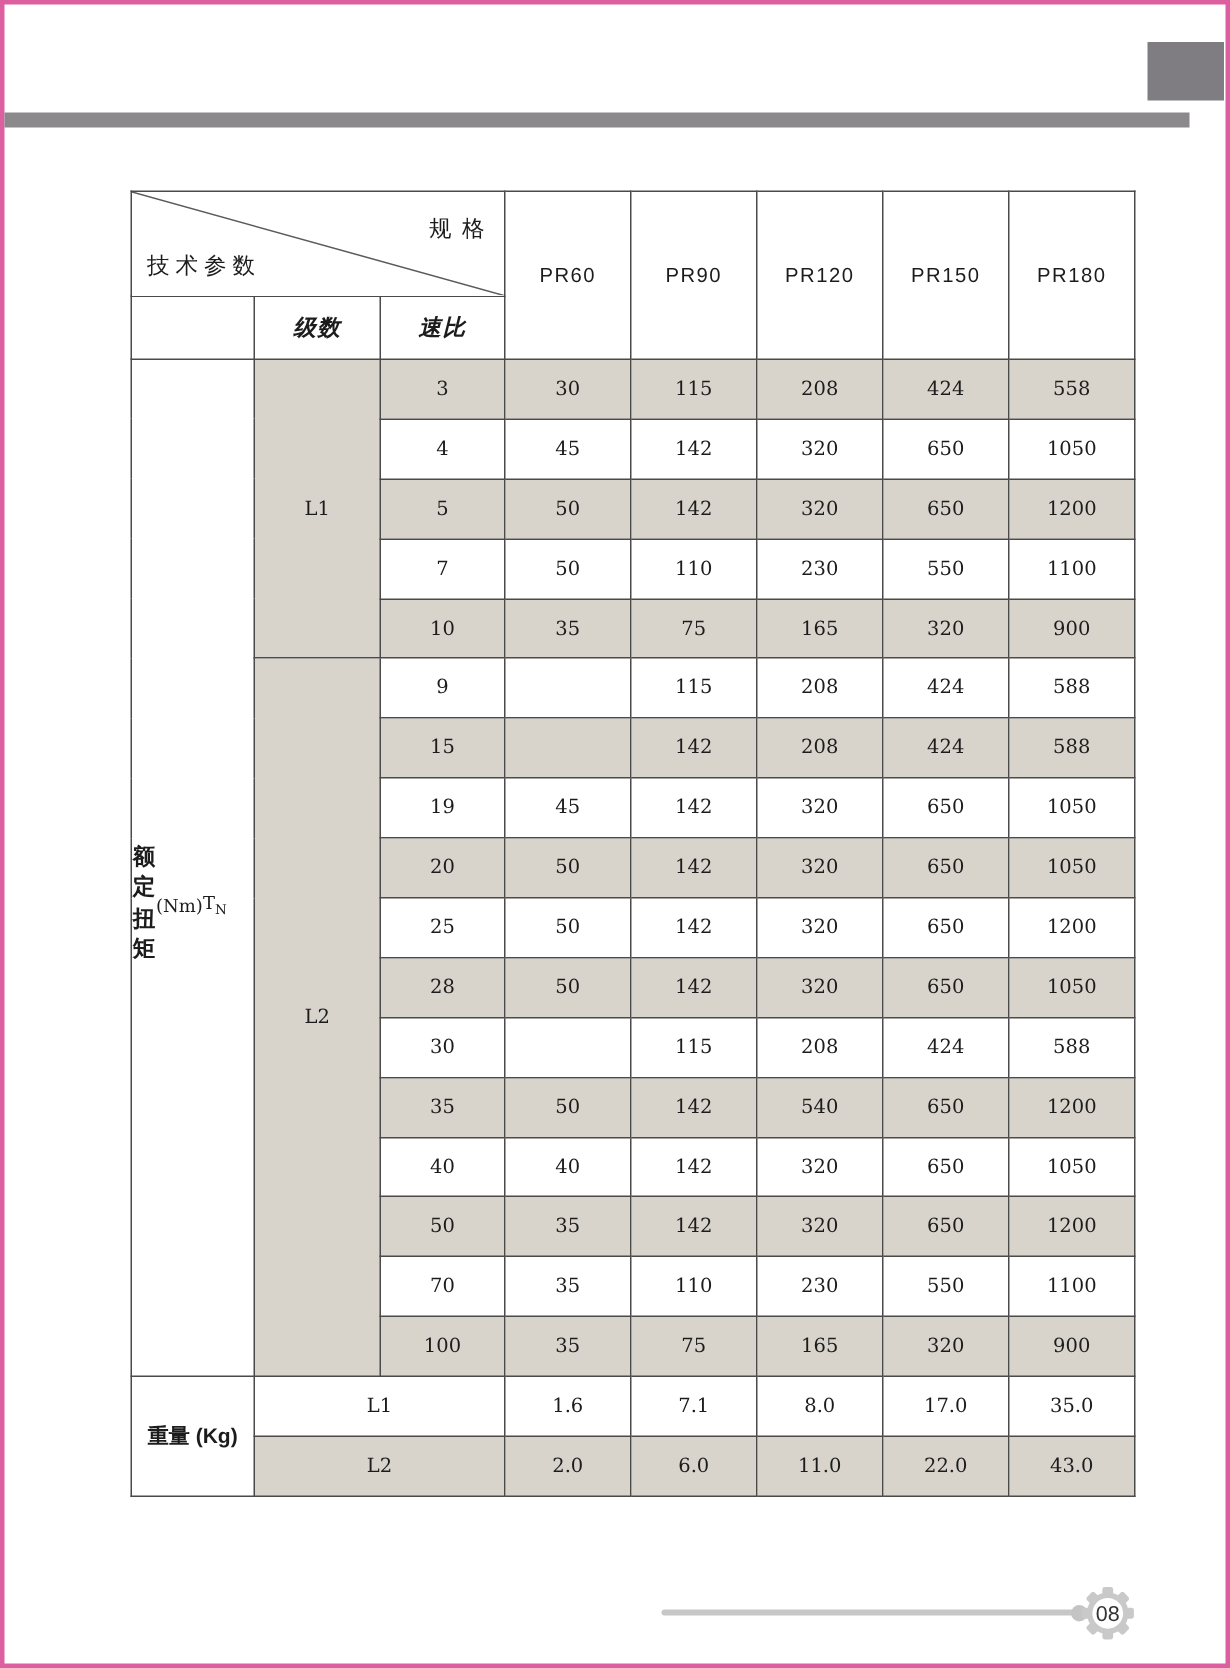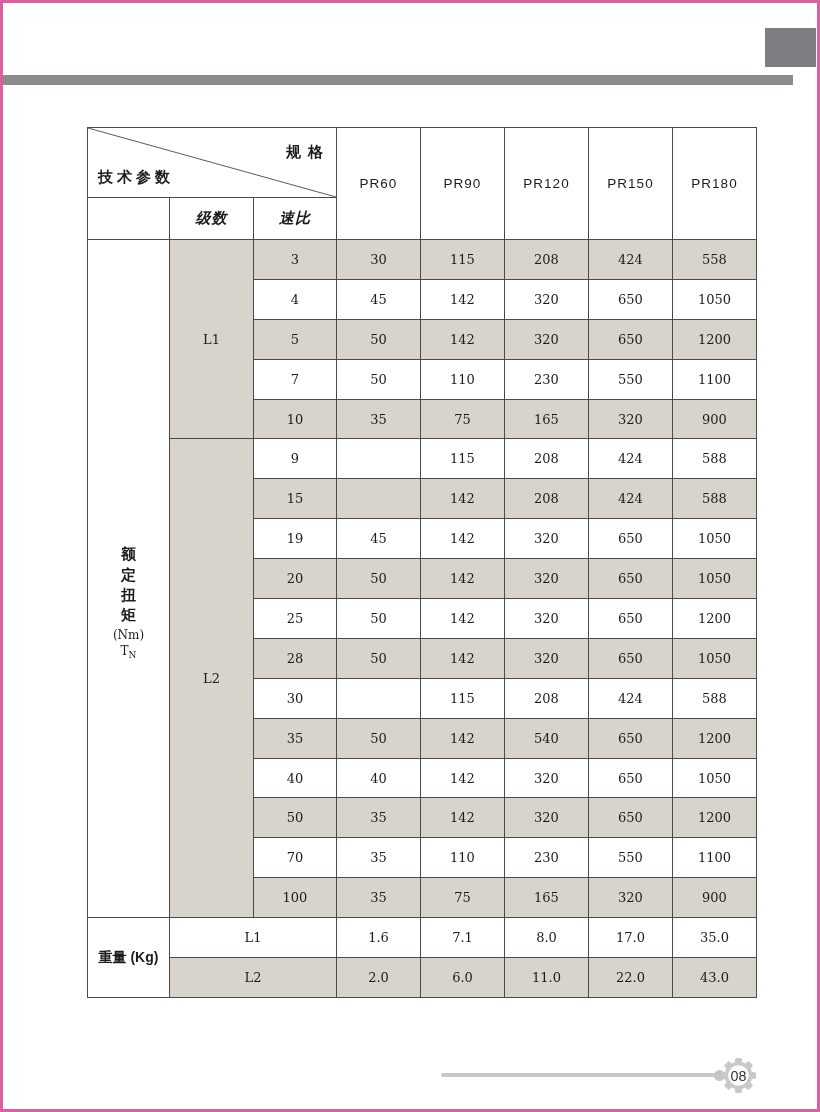--- a/index.html
+++ b/index.html
@@ -41,38 +41,38 @@
     background: #ffffff;
     overflow: hidden;
   }
   .shade { background: #d8d4cc !important; }
 
   
   .corner { position: relative; height: 69px; }
   .corner svg.diag { position: absolute; inset: 0; width: 100%; height: 100%; display: block; }
   .corner-tr {
     position: absolute; top: 15px; right: 6px;
-    font-weight: bold; font-size: 15px; letter-spacing: 7px; margin-left: 39px;
+    font-weight: normal; font-size: 15px; letter-spacing: 7px; margin-left: 39px;
   }
   .corner-bl {
     position: absolute; bottom: 10px; left: 10px;
-    font-weight: bold; font-size: 15px; letter-spacing: 4px;
+    font-weight: normal; font-size: 15px; letter-spacing: 4px;
   }
   .model { font-size: 13.5px; letter-spacing: 1px; }
   .r2 td { height: 41px; font-style: italic; }
   .sub { font-weight: bold; font-size: 15px; letter-spacing: 1px; }
 
   
   .num { font-family: "DejaVu Serif", serif; font-size: 13px; }
   #torque-rows td { height: 38.9px; }
   #weight-rows td { height: 39px; }
 
   
   .torque-vcell { vertical-align: middle; }
-  .vwrap { display: flex; flex-direction: column; align-items: center; margin-top: 48px; }
+  .vwrap { display: flex; flex-direction: row; align-items: center; margin-top: 48px; }
   .vchars {
     font-weight: bold; font-size: 15px;
     width: 16px; line-height: 1.35;
     word-break: break-all; text-align: center;
   }
   .vunit { font-family: "DejaVu Serif", serif; font-size: 12px; margin-top: 3px; }
   .vsym  { font-family: "DejaVu Serif", serif; font-size: 12px; margin-top: 2px; }
   .vsym .tsub { font-size: 9px; vertical-align: sub; }
 
   .weight-label { font-weight: bold; font-size: 14px; }

